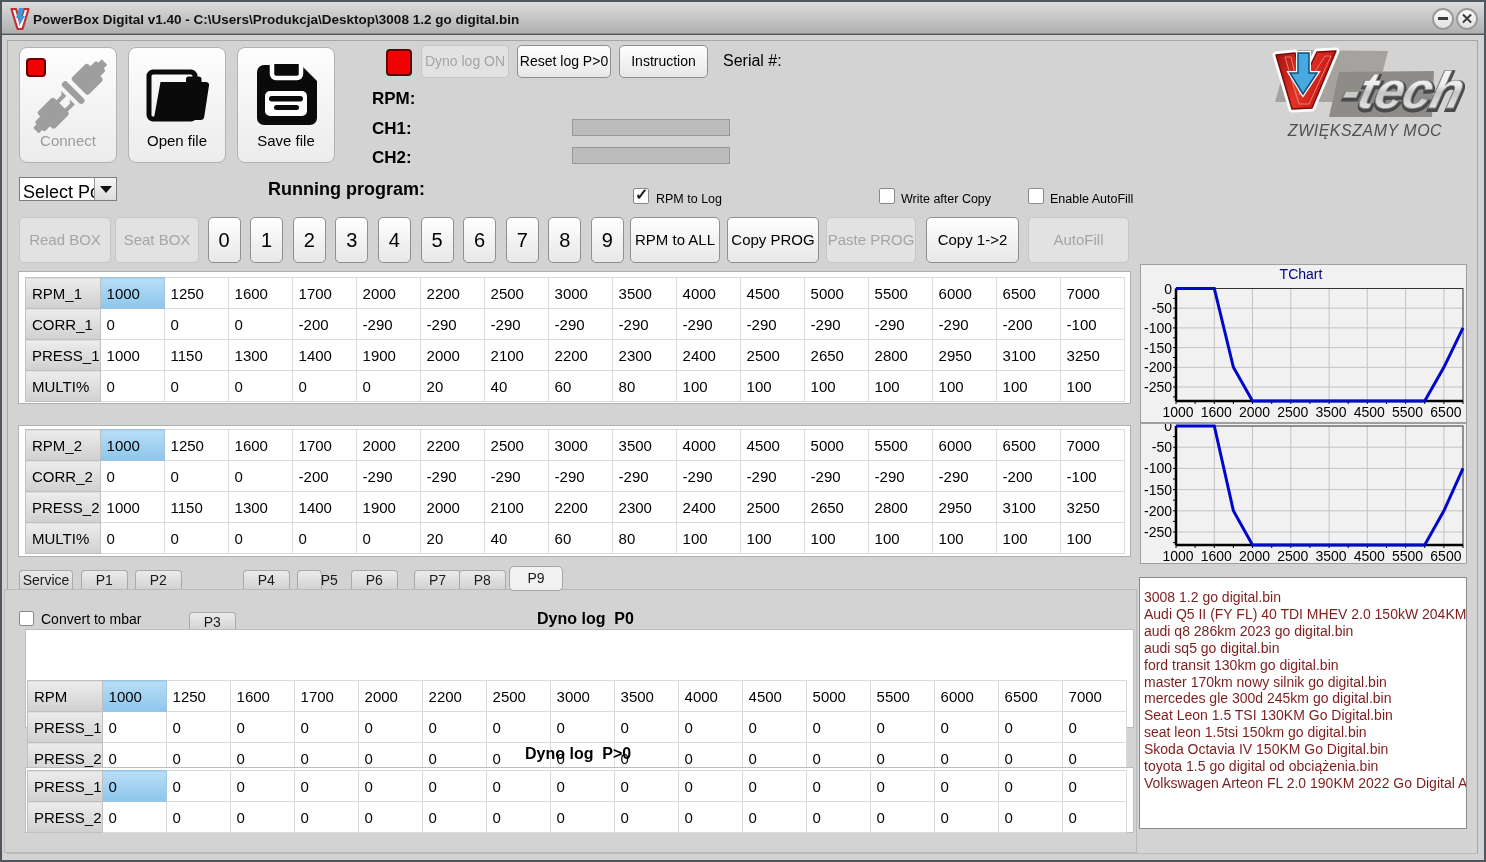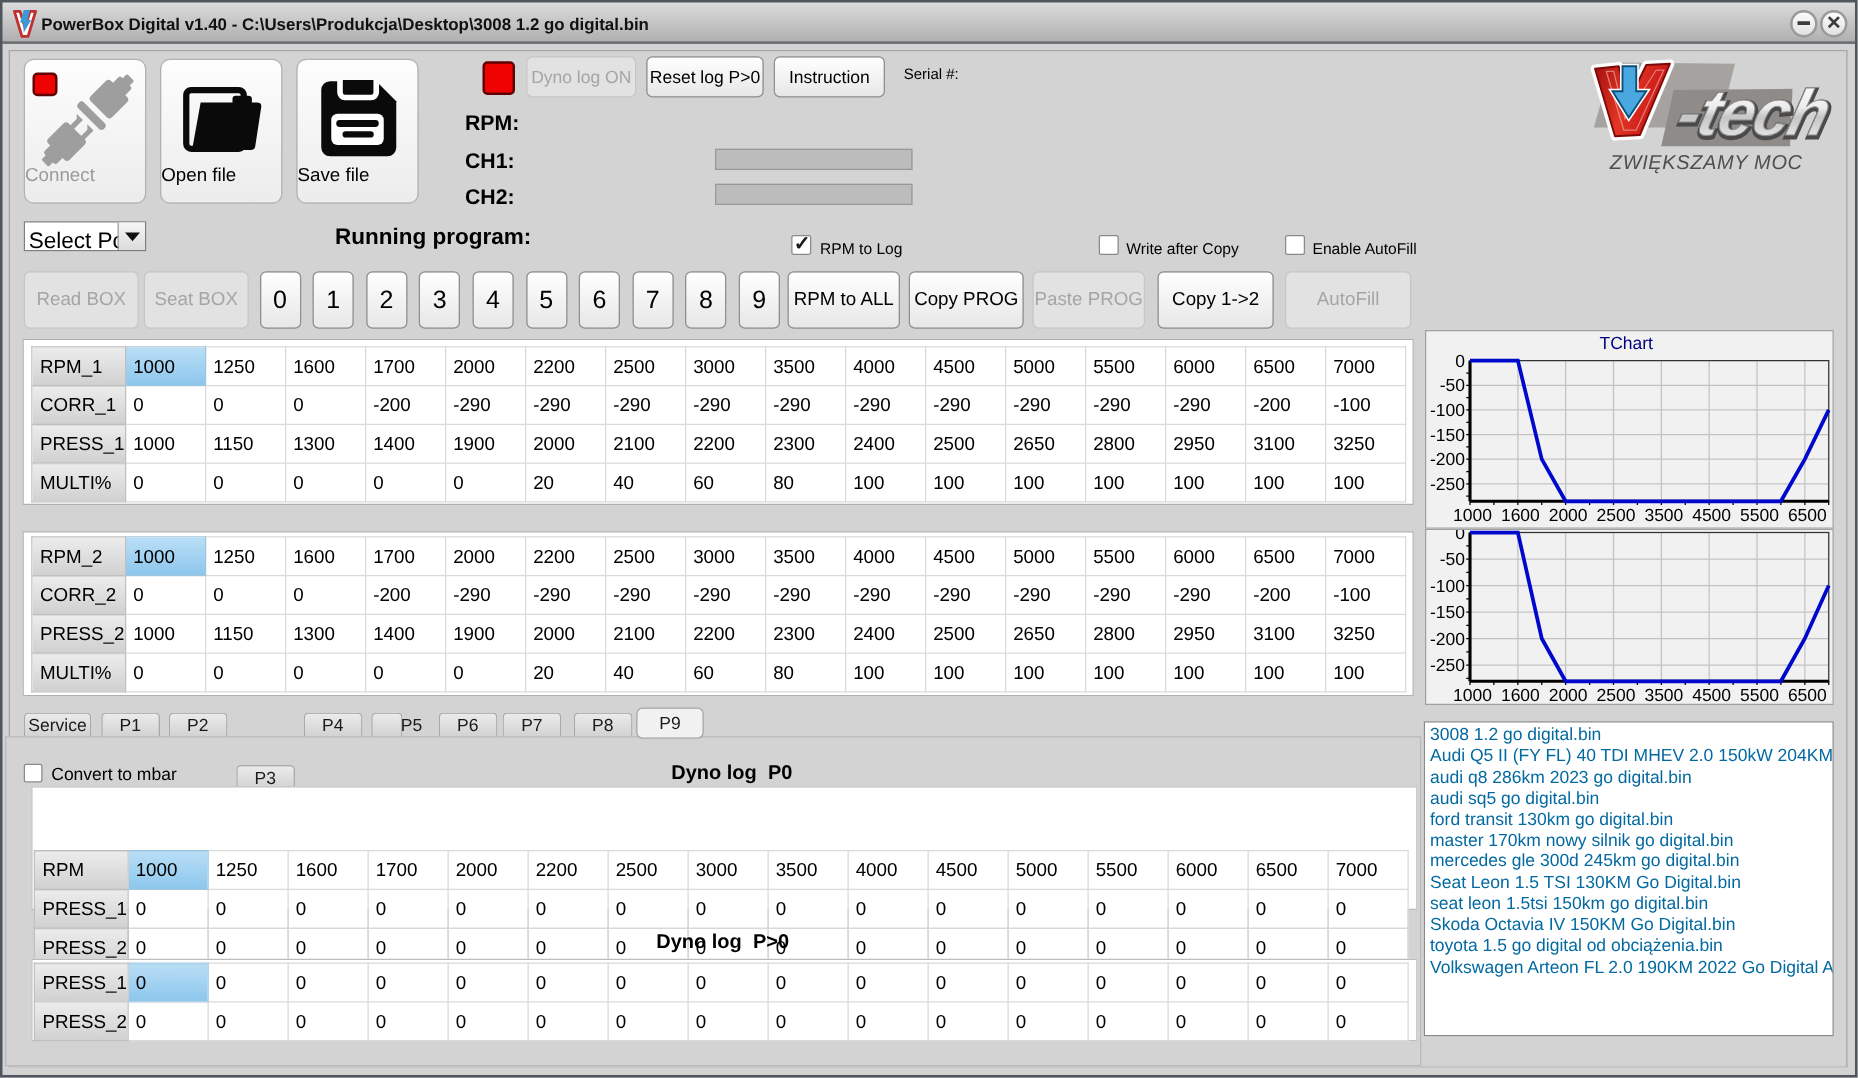--- a/index.html
+++ b/index.html
@@ -3,39 +3,39 @@
 <style>
 * { margin:0; padding:0; box-sizing:border-box; }
 html,body { width:1486px; height:862px; }
 body { background:#50565d; font-family:"Liberation Sans", sans-serif; position:relative; overflow:hidden; }
 #titlebar { position:absolute; left:2px; top:2px; width:1482px; height:32px; background:linear-gradient(#dcdcdc,#b0b0b0); border-bottom:1px solid #8a8a8a; }
 #clientbg { position:absolute; left:2px; top:35px; width:1482px; height:825px; background:#d3d3d3; }
 #title { position:absolute; left:31px; top:10px; font-size:13.5px; font-weight:bold; color:#111; }
 .winbtn { position:absolute; top:6px; width:22px; height:22px; border-radius:50%; background:linear-gradient(#fcfcfc,#e0e0e0); border:2px solid #9a9a9a; color:#3c3c3c; text-align:center; }
 #panel { position:absolute; left:7px; top:40px; width:1471px; height:814px; border:1px solid #a6a6a6; border-bottom-color:#bdbdbd; }
 .bigbtn { position:absolute; width:98px; height:116px; border:1px solid #b2b2b2; border-radius:8px; background:linear-gradient(#fdfdfd,#ececec); }
-.bigbtn .lbl { position:absolute; bottom:13px; width:100%; font-size:15px; color:#000; }
+.bigbtn .lbl { position:absolute; bottom:13px; width:100%; text-align:center; font-size:15px; color:#000; }
 .btn { position:absolute; border:1px solid #8f8f8f; border-radius:5px; background:linear-gradient(#ffffff,#e7e7e7); font-size:15px; color:#000; text-align:center; white-space:nowrap; overflow:hidden; }
 .btn.dis { border:1px solid #c6c6c6; background:#e2e2e2; color:#a5a5a5; }
 .redsq { position:absolute; background:#ee0202; border:2px solid #600000; border-radius:4px; }
 .blab { position:absolute; font-weight:bold; color:#000; }
 .rlab { position:absolute; color:#000; }
 .pbar { position:absolute; width:158px; height:17px; background:#bcbcbc; border:1px solid #989898; }
 .cb { position:absolute; width:17px; height:17px; background:#fff; border:1px solid #8a8a8a; border-radius:2px; }
 .cb .mark { position:absolute; left:1px; top:-4px; font-size:16px; font-weight:bold; color:#1a1a1a; }
 .wbox { position:absolute; background:#fff; border:1px solid #b0b0b0; }
 table.grid { border-collapse:collapse; table-layout:fixed; position:absolute; }
 table.grid td { height:31px; font-size:15px; color:#000; padding:0 0 0 6px; vertical-align:middle; overflow:hidden; white-space:nowrap; }
 td.hc { background:linear-gradient(#ececec,#d0d0d0); border:1px solid #c0c0c0; font-size:14px; }
 td.dc { background:#fff; border:1px solid #dadada; }
 td.sel { background:linear-gradient(#b9def6,#8cc6ec); border:1px solid #9fc6de; }
 .tab { position:absolute; top:570px; height:19px; background:linear-gradient(#ebebeb,#d2d2d2); border:1px solid #a9a9a9; border-bottom:none; border-radius:4px 4px 0 0; font-size:14px; color:#1a1a1a; text-align:center; padding-top:1px; }
 #tabpanel { position:absolute; left:4px; top:589px; width:1133px; height:264px; border:1px solid #b9b9b9; background:#d3d3d3; }
 .dtitle { position:absolute; font-weight:bold; font-size:16px; color:#000; }
-#filelist { position:absolute; left:1139px; top:577px; width:328px; height:252px; background:#fff; border:1px solid #8a8a8a; font-size:14px; line-height:16.9px; padding:1px 0 0 4px; overflow:hidden; white-space:nowrap; color:#0369a1; }
+#filelist { position:absolute; left:1139px; top:577px; width:328px; height:252px; background:#fff; border:1px solid #8a8a8a; font-size:14px; line-height:16.9px; padding:11px 0 0 4px; overflow:hidden; white-space:nowrap; color:#7f1d1d; }
 .chartpanel { position:absolute; left:1140px; width:327px; background:#f1f1f1; border:1px solid #a0a0a0; }
 </style></head><body>
 <div id="titlebar">
   <svg id="appicon" style="position:absolute;left:7px;top:4px" width="22" height="26" viewBox="0 0 22 26">
     <path d="M2.5 3 L7 3 L11 16 L15 3 L19.5 3 L13.5 23 L8.5 23 Z" fill="#ffffff" stroke="#c03030" stroke-width="2.2" stroke-linejoin="round"></path>
     <path d="M10 2 L15 2 L13 10 L16 10 L10 20 L9.5 12 L7 12 Z" fill="#3b9ad6"></path>
   </svg>
   <div id="title">PowerBox Digital v1.40 - C:\Users\Produkcja\Desktop\3008 1.2 go digital.bin</div>
   <div class="winbtn" style="right:30px;">
       <div style="margin-top:7px;margin-left:4px;width:10px;height:3px;background:#3c3c3c;"></div>
@@ -83,21 +83,21 @@
 <div style="position:absolute;left:3px;top:4px;font-size:18px;color:#000;">Select Port</div>
 <div style="position:absolute;right:0;top:0;width:22px;height:22px;background:linear-gradient(#f6f6f6,#dcdcdc);border-left:1px solid #9a9a9a;">
 <div style="position:absolute;left:5px;top:8px;width:0;height:0;border-left:6px solid transparent;border-right:6px solid transparent;border-top:7px solid #111;"></div>
     </div>
   </div>
 <div class="blab" style="left:268px;top:179px;font-size:18px;">Running program:</div>
 <div class="redsq" style="left:386px;top:49px;width:26px;height:27px;"></div>
 <div class="btn dis" style="left:421px;top:45px;width:88px;height:33px;line-height:31px;font-size:14px;">Dyno log ON</div>
 <div class="btn" style="left:517px;top:45px;width:94px;height:33px;line-height:31px;font-size:14px;">Reset log P&gt;0</div>
 <div class="btn" style="left:619px;top:45px;width:89px;height:33px;line-height:31px;font-size:14px;">Instruction</div>
-<div class="rlab" style="left:723px;top:52px;font-size:12px;">Serial #:</div>
+<div class="rlab" style="left:723px;top:52px;font-size:16px;">Serial #:</div>
 <div class="blab" style="left:372px;top:89px;font-size:17px;">RPM:</div>
 <div class="blab" style="left:372px;top:119px;font-size:17px;">CH1:</div>
 <div class="blab" style="left:372px;top:148px;font-size:17px;">CH2:</div>
 <div class="pbar" style="left:572px;top:119px;"></div>
 <div class="pbar" style="left:572px;top:147px;"></div>
 <div class="cb" style="left:633px;top:188px;width:16px;height:16px;">
     <div class="mark">✓</div>
   </div>
 <div class="rlab" style="left:656px;top:192px;font-size:12.5px;">RPM to Log</div>
 <div class="cb" style="left:879px;top:188px;width:16px;height:16px;"></div>
@@ -351,21 +351,21 @@
     </tbody>
   </table>
 <div id="tabpanel"></div>
 <div class="tab" style="left:19.0px;width:54px;">Service</div>
 <div class="tab" style="left:80.7px;width:47px;">P1</div>
 <div class="tab" style="left:134.7px;width:47px;">P2</div>
 <div class="tab" style="left:188.7px;width:47px;margin-top:42px;">P3</div>
 <div class="tab" style="left:242.7px;width:47px;">P4</div>
 <div class="tab" style="left:296.7px;width:23px;padding-left:23px;">P5</div>
 <div class="tab" style="left:350.7px;width:47px;">P6</div>
-<div class="tab" style="left:402px;width:47px;">P7</div>
+<div class="tab" style="left:414px;width:47px;">P7</div>
 <div class="tab" style="left:458.7px;width:47px;">P8</div>
 <div class="tab" style="left:509px;width:54px;top:566px;height:25px;background:#f1f1f1;border:1px solid #a5a5a5;border-radius:5px;padding-top:3px;">P9</div>
 <div class="cb" style="left:19px;top:611px;width:15px;height:15px;"></div>
 <div class="rlab" style="left:41px;top:611px;font-size:14px;">Convert to mbar</div>
 <div class="dtitle" style="left:537px;top:610px;">Dyno log&nbsp; P0</div>
 <div class="wbox" style="left:25px;top:629px;width:1109px;height:99px;border-color:#bdbdbd;"></div>
 <table class="grid" style="left:27px;top:632px;margin-top:48px;">
     <colgroup>
       <col style="width:64px;">
       <col style="width:64px;">

